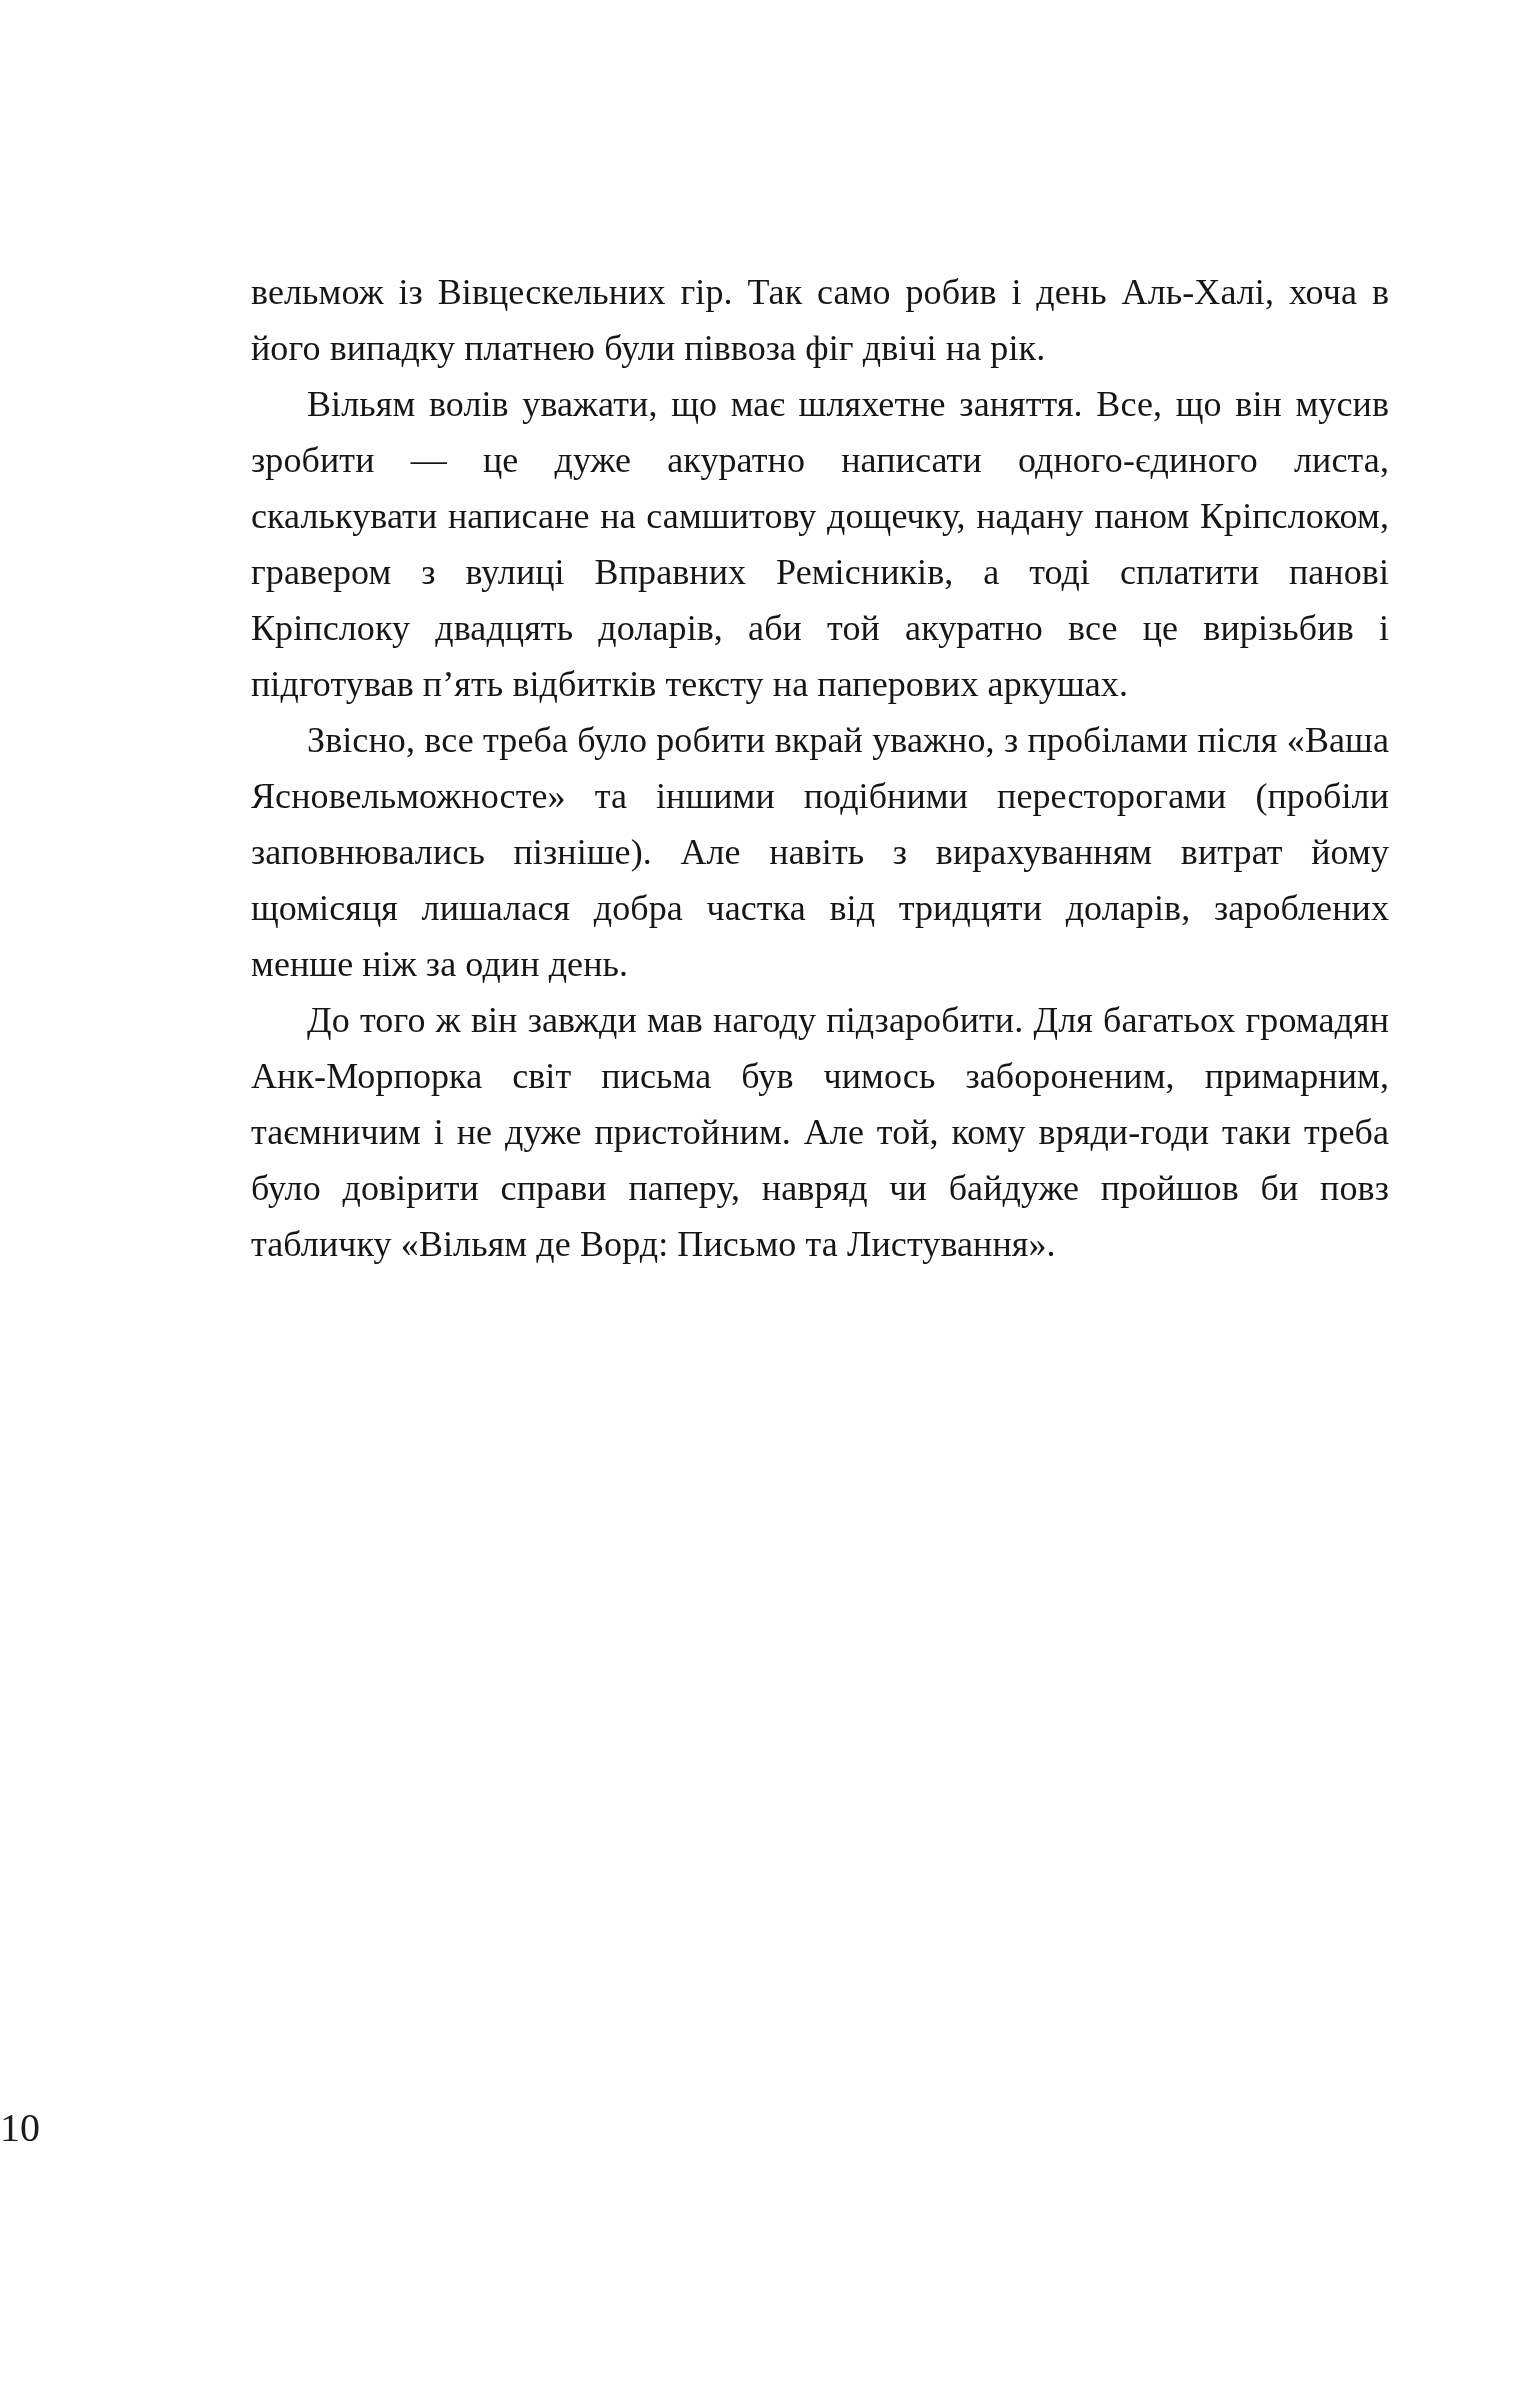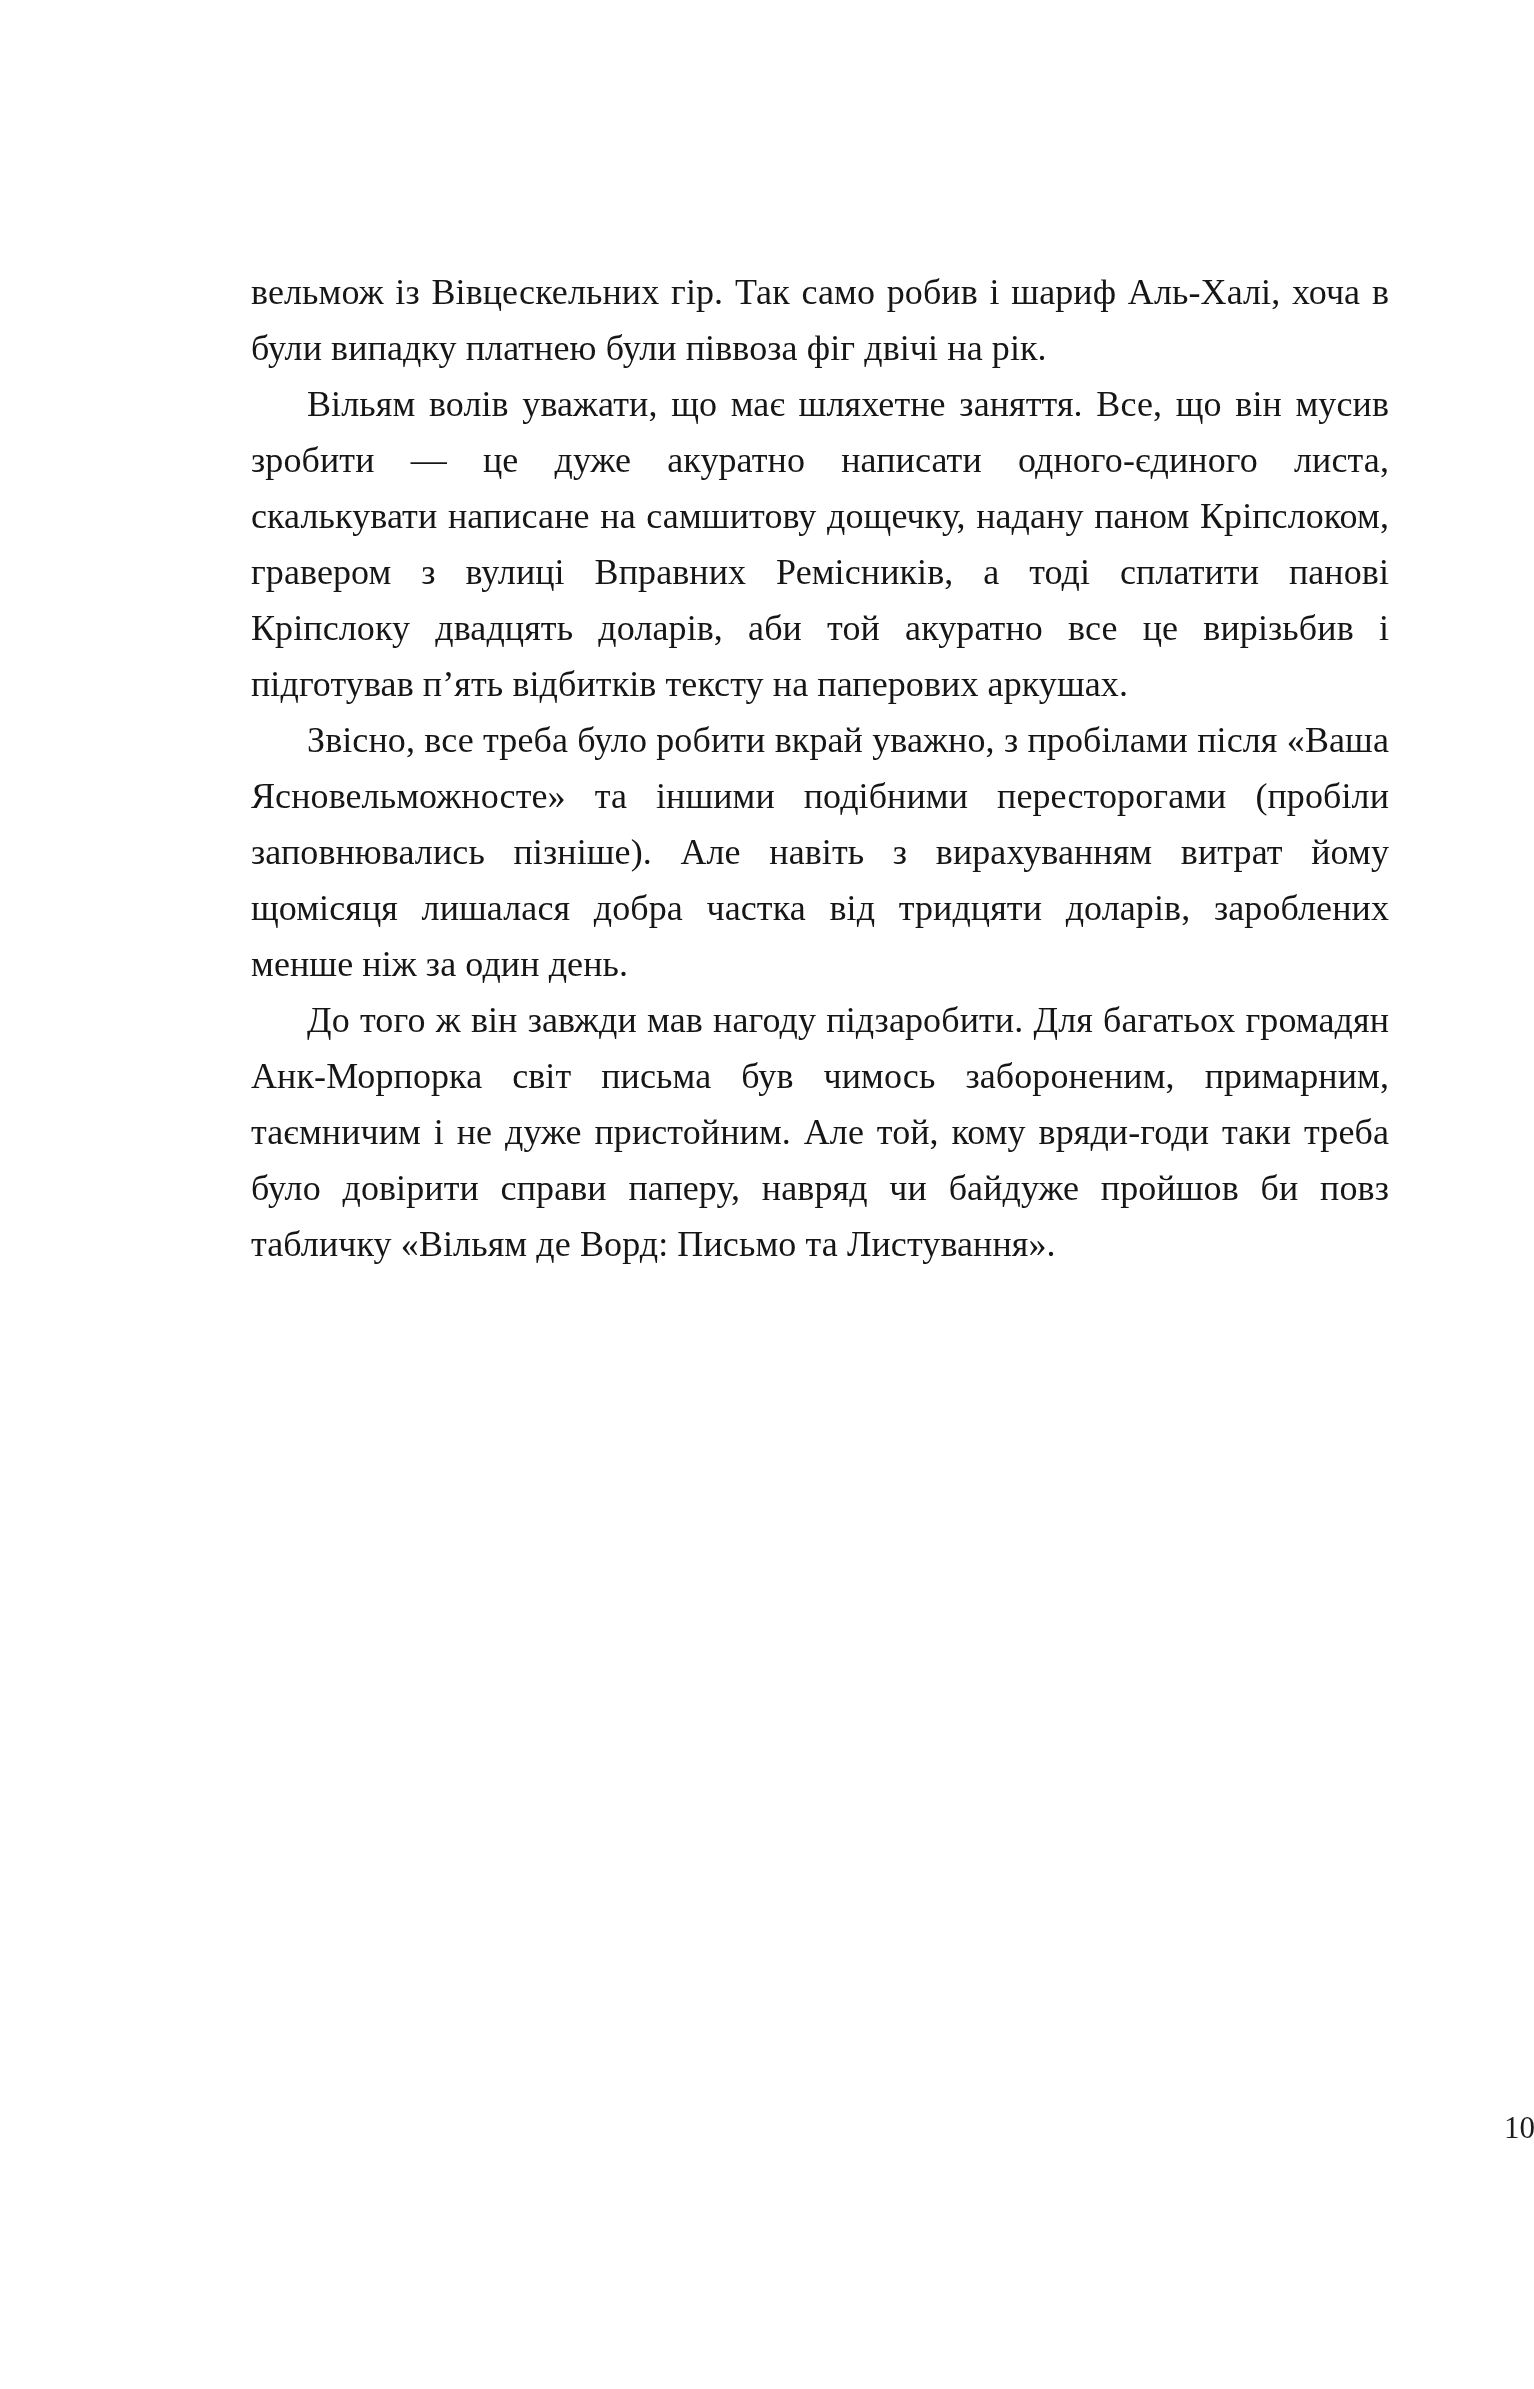--- a/index.html
+++ b/index.html
@@ -36,34 +36,34 @@
     letter-spacing: 0.1px;
   }
   .para.continuation {
     text-indent: 0;
   }
   .page-number {
     position: absolute;
     left: 0;
     right: 0;
     top: 2110px;
-    text-align: right;
+    text-align: left;
     font-family: "Liberation Serif", "DejaVu Serif", serif;
-    font-size: 31px;
+    font-size: 40px;
     line-height: 35px;
     color: #1c1c1c;
   }
 </style>
 </head>
 <body>
 
 <div class="page">
 
   <div class="text-block">
-    <p class="para continuation">вельмож із Вівцескельних гір. Так само робив і шариф Аль-Халі, хоча в були випадку платнею були піввоза фіг двічі на рік.</p>
+    <p class="para continuation">вельмож із Вівцескельних гір. Так само робив і день Аль-Халі, хоча в його випадку платнею були піввоза фіг двічі на рік.</p>
     <p class="para">Вільям волів уважати, що має шляхетне заняття. Все, що він мусив зробити — це дуже акуратно написати одного-єдиного листа, скалькувати написане на самшитову дощечку, надану паном Кріпслоком, гравером з вулиці Вправних Ремісників, а тоді сплатити панові Кріпслоку двадцять доларів, аби той акуратно все це вирізьбив і підготував п’ять відбитків тексту на паперових аркушах.</p>
     <p class="para">Звісно, все треба було робити вкрай уважно, з пробілами після «Ваша Ясновельможносте» та іншими подібними пересторогами (пробіли заповнювались пізніше). Але навіть з вирахуванням витрат йому щомісяця лишалася добра частка від тридцяти доларів, зароблених менше ніж за один день.</p>
     <p class="para">До того ж він завжди мав нагоду підзаробити. Для багатьох громадян Анк-Морпорка світ письма був чимось забороненим, примарним, таємничим і не дуже пристойним. Але той, кому вряди-годи таки треба було довірити справи паперу, навряд чи байдуже пройшов би повз табличку «Вільям де Ворд: Письмо та Листування».</p>
   </div>
 
   <div class="page-number">10</div>
 
 </div>
 
 

